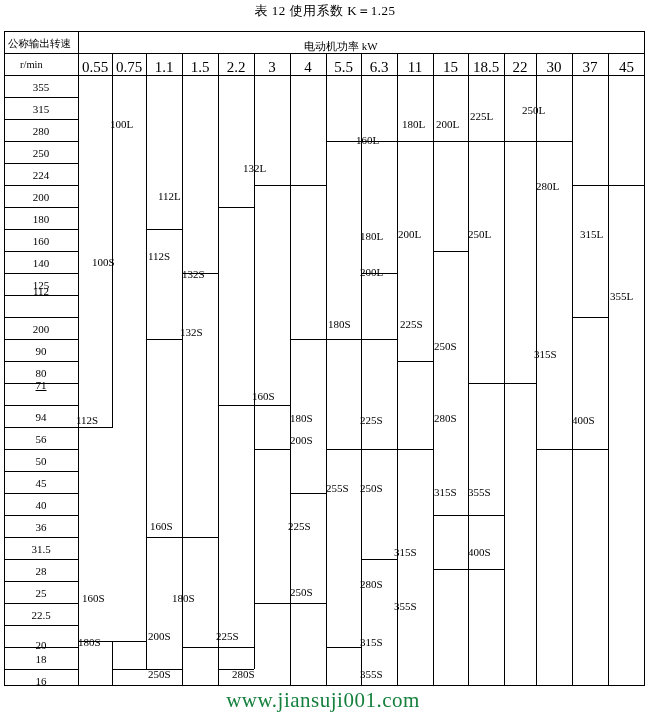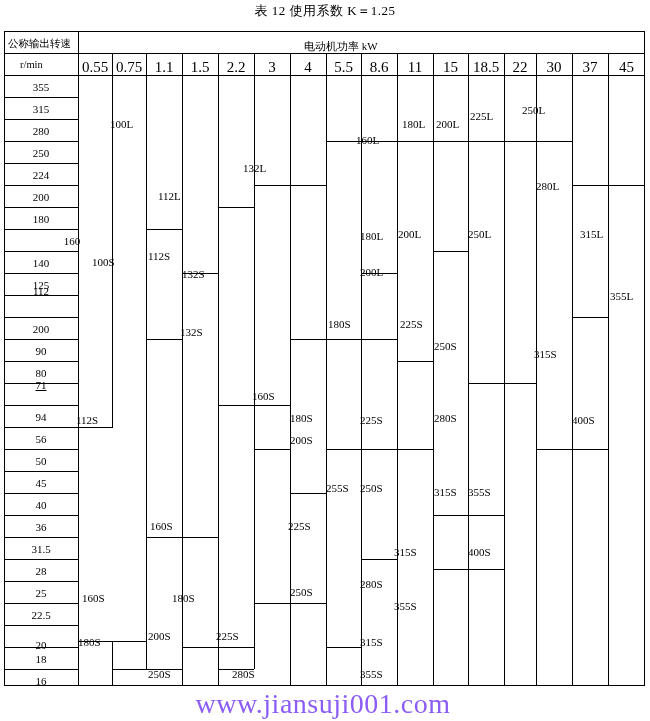--- a/index.html
+++ b/index.html
@@ -59,22 +59,22 @@
   }
   .frame{
     position:absolute;
     font-size:11px;
     white-space:nowrap;
   }
   #watermark{
     position:absolute;
     left:0;top:688px;width:646px;
     text-align:center;
-    font-size:28px;
-    color:#8b5cf6;
+    font-size:21px;
+    color:#15803d;
     font-family:"Liberation Serif", serif;
     letter-spacing:0.5px;
   }
 </style>
 </head>
 <body>
 
 <div id="title">表 12 使用系数   K＝1.25</div>
 
 <div id="tableWrap">
@@ -269,37 +269,37 @@
   <div class="hdr-top">电动机功率 kW</div>
 
   <div class="kwlab" style="left:74px;top:28px;width:34px;">0.55</div>
   <div class="kwlab" style="left:108px;top:28px;width:34px;">0.75</div>
   <div class="kwlab" style="left:142px;top:28px;width:36px;">1.1</div>
   <div class="kwlab" style="left:178px;top:28px;width:36px;">1.5</div>
   <div class="kwlab" style="left:214px;top:28px;width:36px;">2.2</div>
   <div class="kwlab" style="left:250px;top:28px;width:36px;">3</div>
   <div class="kwlab" style="left:286px;top:28px;width:36px;">4</div>
   <div class="kwlab" style="left:322px;top:28px;width:35px;">5.5</div>
-  <div class="kwlab" style="left:357px;top:28px;width:36px;">8.6</div>
+  <div class="kwlab" style="left:357px;top:28px;width:36px;">6.3</div>
   <div class="kwlab" style="left:393px;top:28px;width:36px;">11</div>
   <div class="kwlab" style="left:429px;top:28px;width:35px;">15</div>
   <div class="kwlab" style="left:464px;top:28px;width:36px;">18.5</div>
   <div class="kwlab" style="left:500px;top:28px;width:32px;">22</div>
   <div class="kwlab" style="left:532px;top:28px;width:36px;">30</div>
   <div class="kwlab" style="left:568px;top:28px;width:36px;">37</div>
   <div class="kwlab" style="left:604px;top:28px;width:37px;">45</div>
 
   <div class="rpm" style="top:50px;">355</div>
   <div class="rpm" style="top:72px;">315</div>
   <div class="rpm" style="top:94px;">280</div>
   <div class="rpm" style="top:116px;">250</div>
   <div class="rpm" style="top:138px;">224</div>
   <div class="rpm" style="top:160px;">200</div>
   <div class="rpm" style="top:182px;">180</div>
-  <div class="rpm" style="top:204px;margin-left:31px;">160</div>
+  <div class="rpm" style="top:204px;">160</div>
   <div class="rpm" style="top:226px;">140</div>
   <div class="rpm" style="top:248px;">125</div>
   <div class="rpm" style="top:254px;">112</div>
   <div class="rpm" style="top:292px;">200</div>
   <div class="rpm" style="top:314px;">90</div>
   <div class="rpm" style="top:336px;">80</div>
   <div class="rpm" style="top:348px;text-decoration:underline;">71</div>
   <div class="rpm" style="top:380px;">94</div>
   <div class="rpm" style="top:402px;">56</div>
   <div class="rpm" style="top:424px;">50</div>

